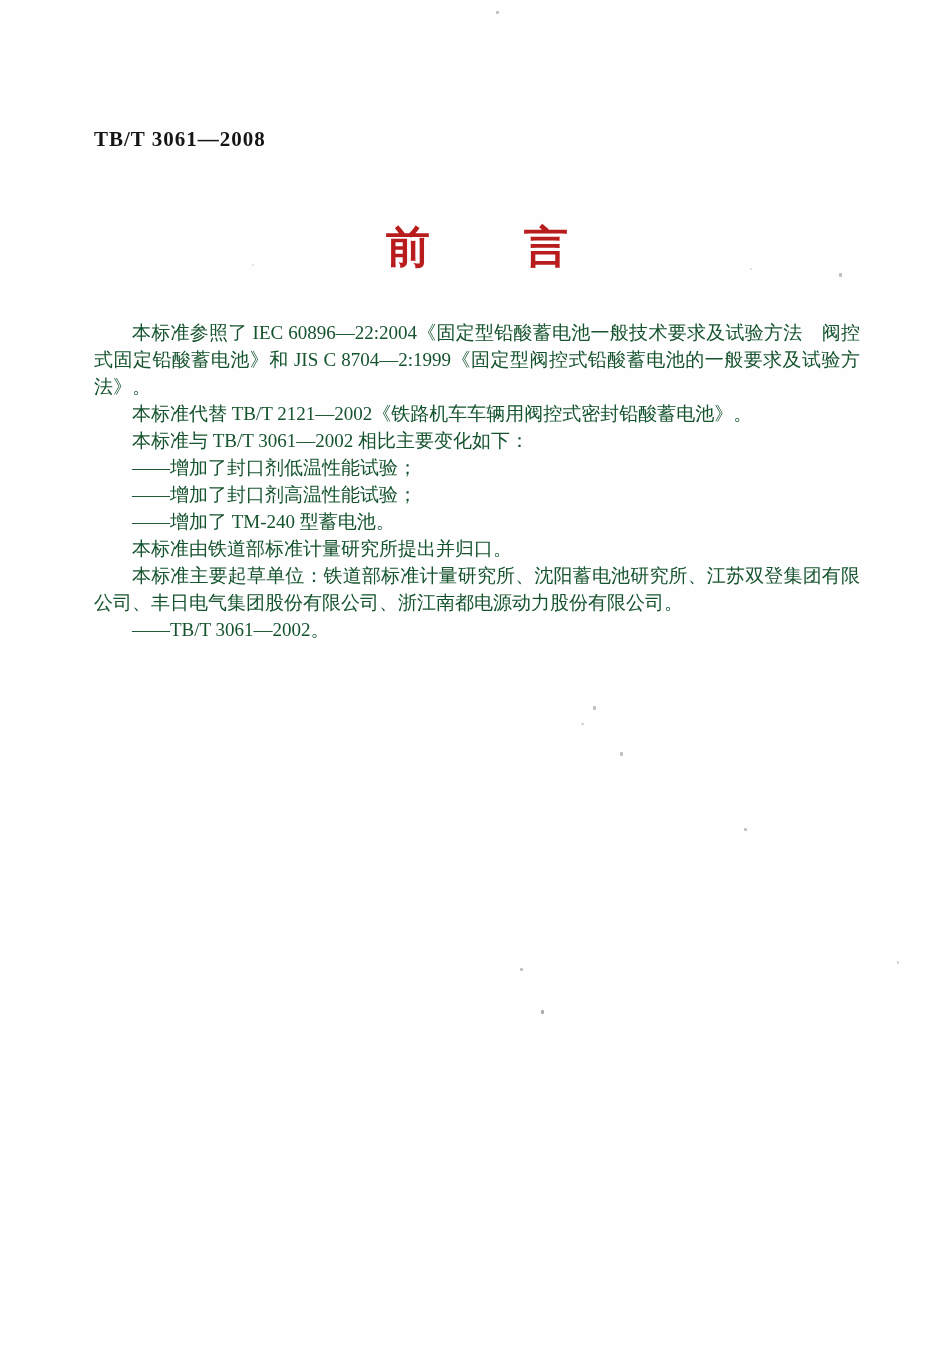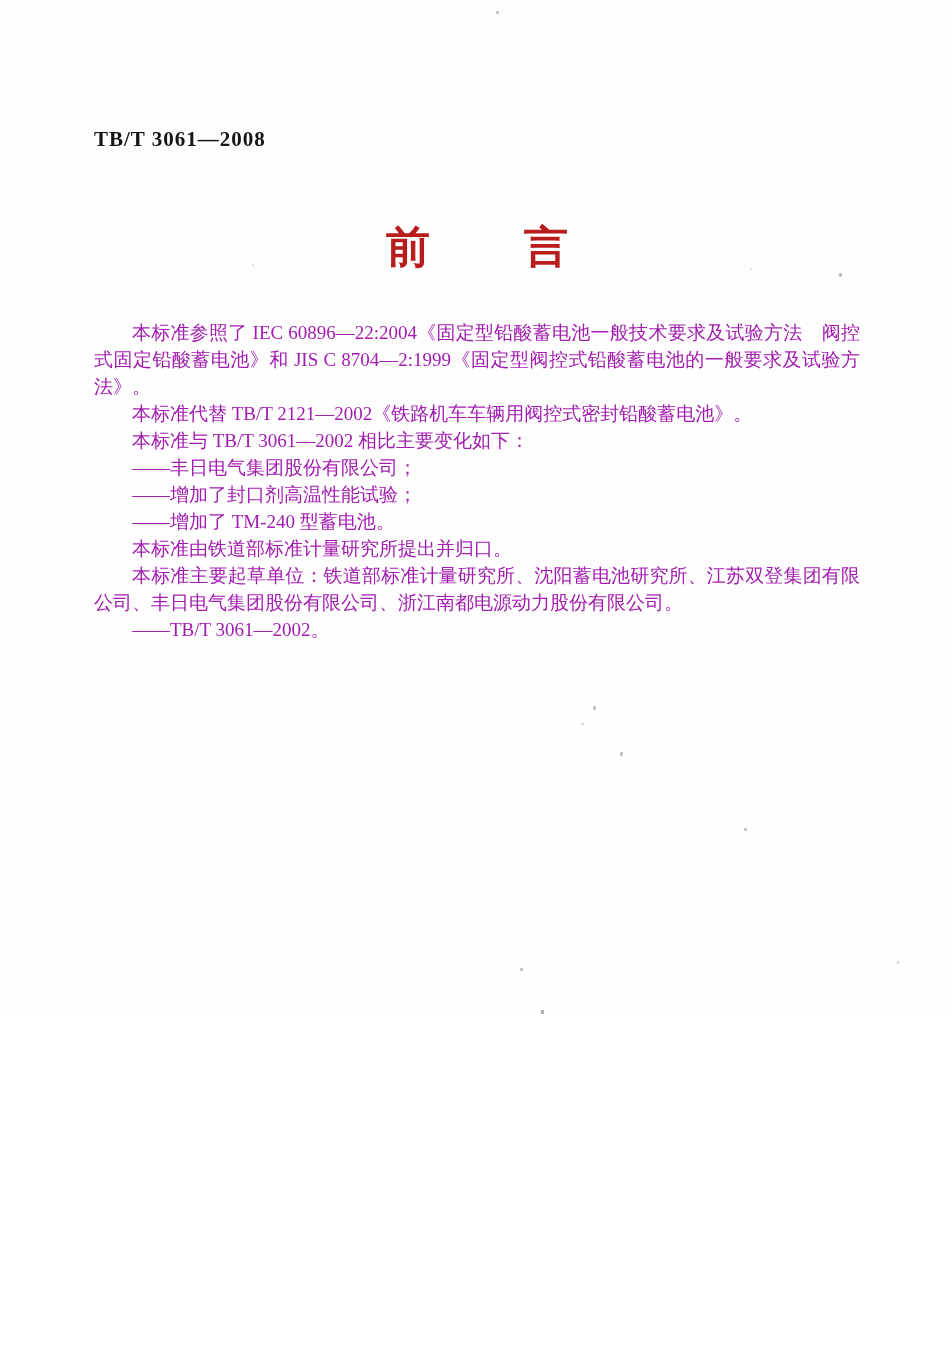--- a/index.html
+++ b/index.html
@@ -37,21 +37,21 @@
     letter-spacing: 2px;
   }
   .foreword-body {
     position: absolute;
     left: 94px;
     top: 319px;
     width: 766px;
     font-size: 19px;
     line-height: 27px;
     text-align: justify;
-    color: #a21caf;
+    color: #14532d;
   }
   .foreword-body p {
     margin: 0;
     padding: 0;
     text-indent: 2em;
   }
   .page-number {
     position: absolute;
     left: 106px;
     top: 1255px;
@@ -86,21 +86,21 @@
 <div class="page">
 
   <div class="doc-header">TB/T 3061—2008</div>
 
   <div class="doc-title">前　　言</div>
 
   <div class="foreword-body">
       <p>本标准参照了 IEC 60896—22:2004《固定型铅酸蓄电池一般技术要求及试验方法　阀控式固定铅酸蓄电池》和 JIS C 8704—2:1999《固定型阀控式铅酸蓄电池的一般要求及试验方法》。</p>
       <p>本标准代替 TB/T 2121—2002《铁路机车车辆用阀控式密封铅酸蓄电池》。</p>
       <p>本标准与 TB/T 3061—2002 相比主要变化如下：</p>
-      <p>——丰日电气集团股份有限公司；</p>
+      <p>——增加了封口剂低温性能试验；</p>
       <p>——增加了封口剂高温性能试验；</p>
       <p>——增加了 TM-240 型蓄电池。</p>
       <p>本标准由铁道部标准计量研究所提出并归口。</p>
       <p>本标准主要起草单位：铁道部标准计量研究所、沈阳蓄电池研究所、江苏双登集团有限公司、丰日电气集团股份有限公司、浙江南都电源动力股份有限公司。</p>
       <p>——TB/T 3061—2002。</p>
     </div>
 
   <div class="page-number">Ⅱ</div>
 
   <div class="speck s1"></div>

